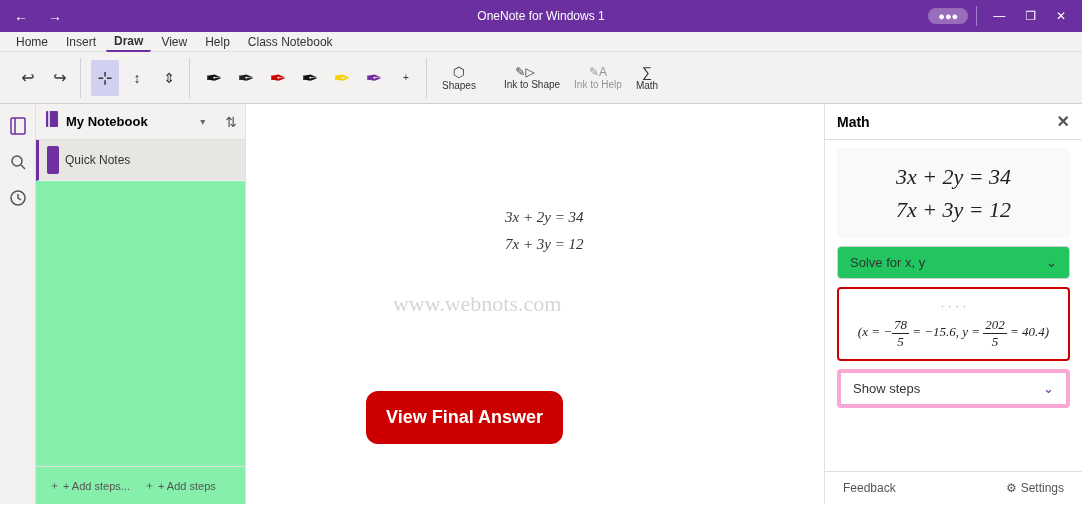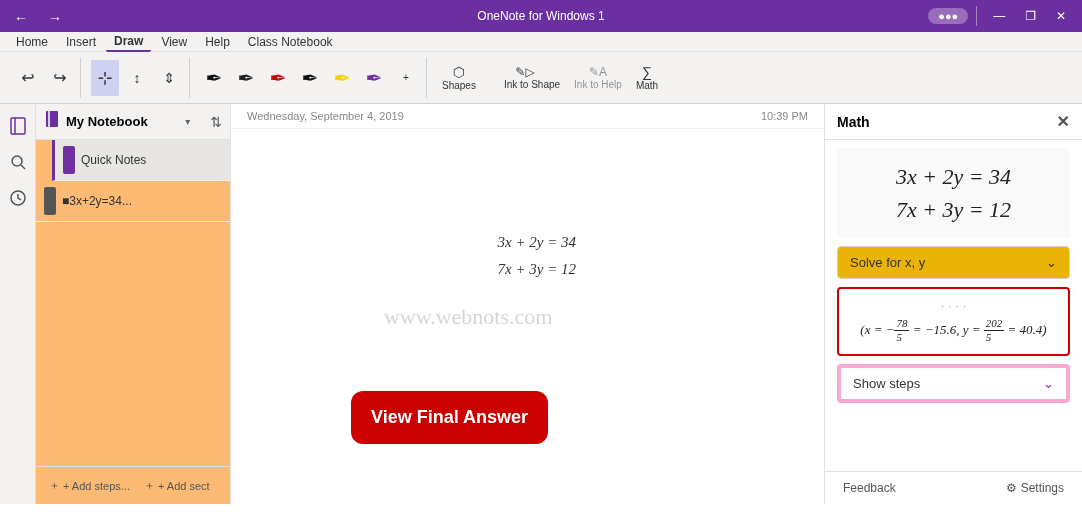--- a/index.html
+++ b/index.html
@@ -111,22 +111,22 @@
       justify-content: center;
       cursor: pointer;
       border-radius: 2px;
       color: #555;
       font-size: 16px;
     }
     .sidebar-icon.active { color: #6b2fa0; }
 
     
     .notebook-panel {
-      width: 195px;
-      background: #fdba74;
+      width: 210px;
+      background: #86efac;
       border-right: 1px solid #e0e0e0;
       display: flex;
       flex-direction: column;
     }
     .notebook-header {
       display: flex;
       align-items: center;
       padding: 6px 8px;
       background: #f3f2f1;
       border-bottom: 1px solid #e0e0e0;
@@ -142,21 +142,21 @@
     .page-item {
       display: flex;
       align-items: center;
       padding: 6px 8px;
       cursor: pointer;
       gap: 6px;
       font-size: 12px;
       color: #333;
       border-bottom: 1px solid #f0f0f0;
     }
-    .page-item.active { background: #e8e6e3; border-left: 3px solid #6b2fa0; margin-left: 16px; }
+    .page-item.active { background: #e8e6e3; border-left: 3px solid #6b2fa0; }
     .page-tab-color { width: 12px; height: 28px; border-radius: 2px; flex-shrink: 0; }
     .page-name { flex: 1; overflow: hidden; text-overflow: ellipsis; white-space: nowrap; }
 
     
     .notebook-bottom {
       display: flex;
       gap: 4px;
       padding: 8px;
       border-top: 1px solid #e0e0e0;
     }
@@ -297,21 +297,21 @@
       border: 1px solid #d0d0d0;
       border-radius: 4px;
       overflow: hidden;
     }
     .solve-dropdown-header {
       display: flex;
       align-items: center;
       justify-content: space-between;
       padding: 8px 12px;
       cursor: pointer;
-      background: #eab308;
+      background: #22c55e;
       font-size: 13px;
       color: #333;
     }
 
     
     .result-box {
       margin: 0 12px 8px;
       border: 2px solid #c00;
       border-radius: 4px;
       padding: 10px;
@@ -366,23 +366,23 @@
       gap: 4px;
       cursor: pointer;
       padding: 3px 6px;
       border-radius: 2px;
     }
 
     
     .frac {
       display: inline-flex;
       flex-direction: column;
-      align-items: flex-start;
+      align-items: center;
       vertical-align: middle;
-      font-size: 11px;
+      font-size: 13px;
       font-family: Liberation Serif, serif;
     }
     .frac-num { border-bottom: 1px solid #222; padding: 0 2px; line-height: 1.2; }
     .frac-den { padding: 0 2px; line-height: 1.2; }
   </style>
 </head>
 <body>
 
 <div class="title-bar">
   <div class="title-bar-left">
@@ -510,43 +510,35 @@
       <span class="notebook-chevron">▾</span>
       <span style="width:12px;"></span>
       <span class="sort-icon">⇅</span>
     </div>
 
     <div class="pages-list">
       <div class="page-item active">
         <div class="page-tab-color" style="background:#7030a0;"></div>
         <span class="page-name">Quick Notes</span>
       </div>
-      <div class="page-item">
-        <div class="page-tab-color" style="background:#555;"></div>
-        <span class="page-name">■3x+2y=34...</span>
-      </div>
     </div>
 
     <div class="notebook-bottom">
       <div class="add-btn">
         <span>＋</span>
         <span>+ Add steps...</span>
       </div>
       <div class="add-btn">
         <span>＋</span>
-        <span>+ Add sect</span>
+        <span>+ Add steps</span>
       </div>
     </div>
   </div>
 
   <div class="note-content">
-    <div class="note-header">
-      <span class="note-date">Wednesday, September 4, 2019</span>
-      <span class="note-time">10:39 PM</span>
-    </div>
     <div class="note-body">
       <div class="watermark">www.webnots.com</div>
 
       <div class="equation-area">
         <div style="font-family:Georgia,serif;font-size:15px;font-style:italic;">3x + 2y = 34</div>
         <div style="font-family:Georgia,serif;font-size:15px;font-style:italic;">7x + 3y = 12</div>
       </div>
 
       <div class="annotation-box">
         <div>View Final Answer</div>

